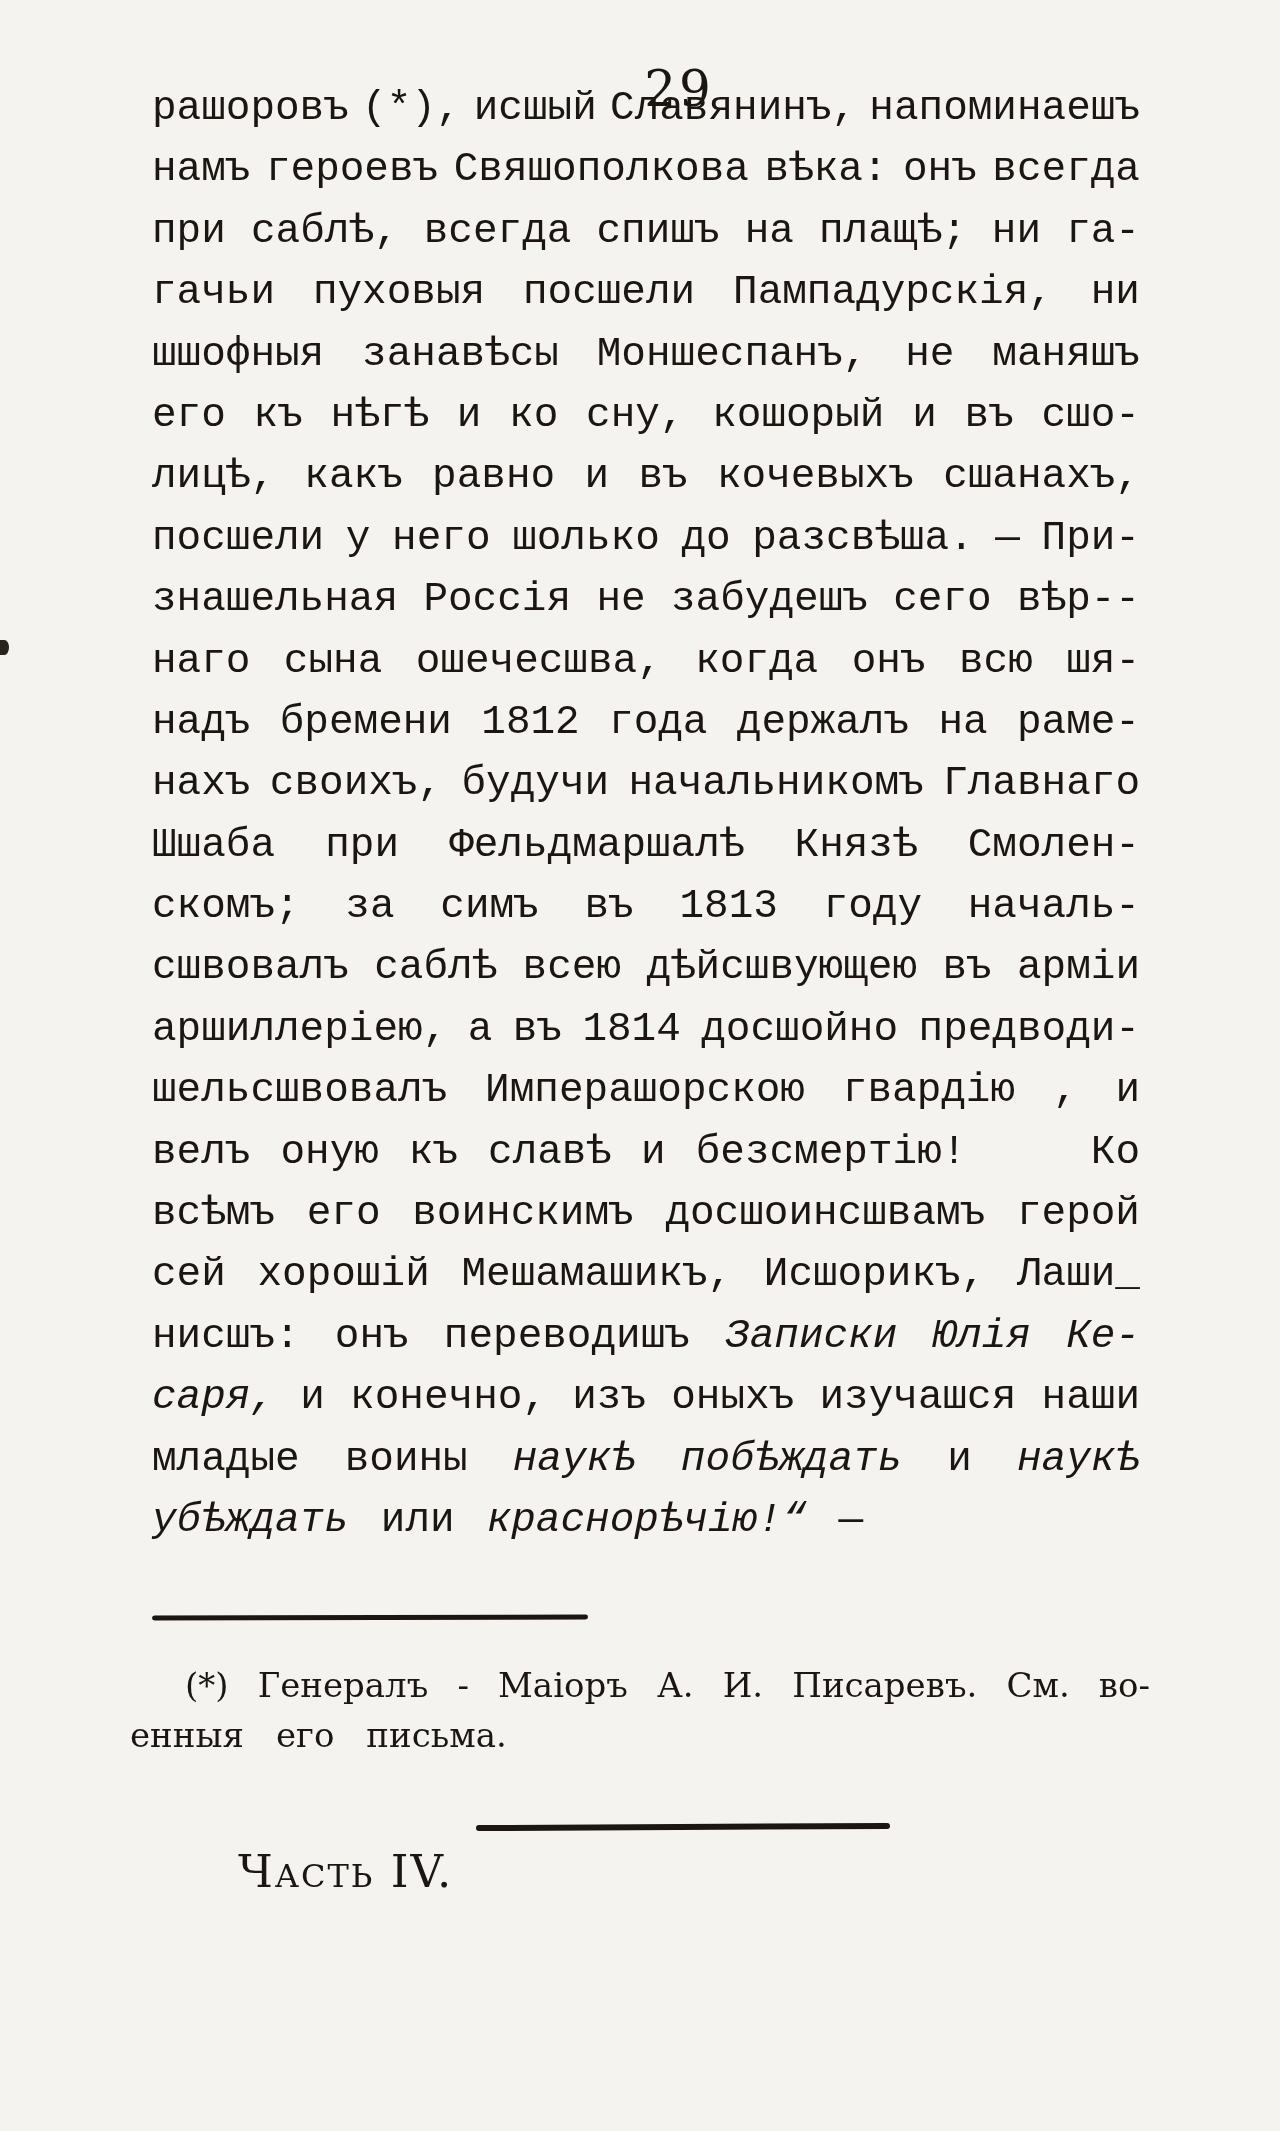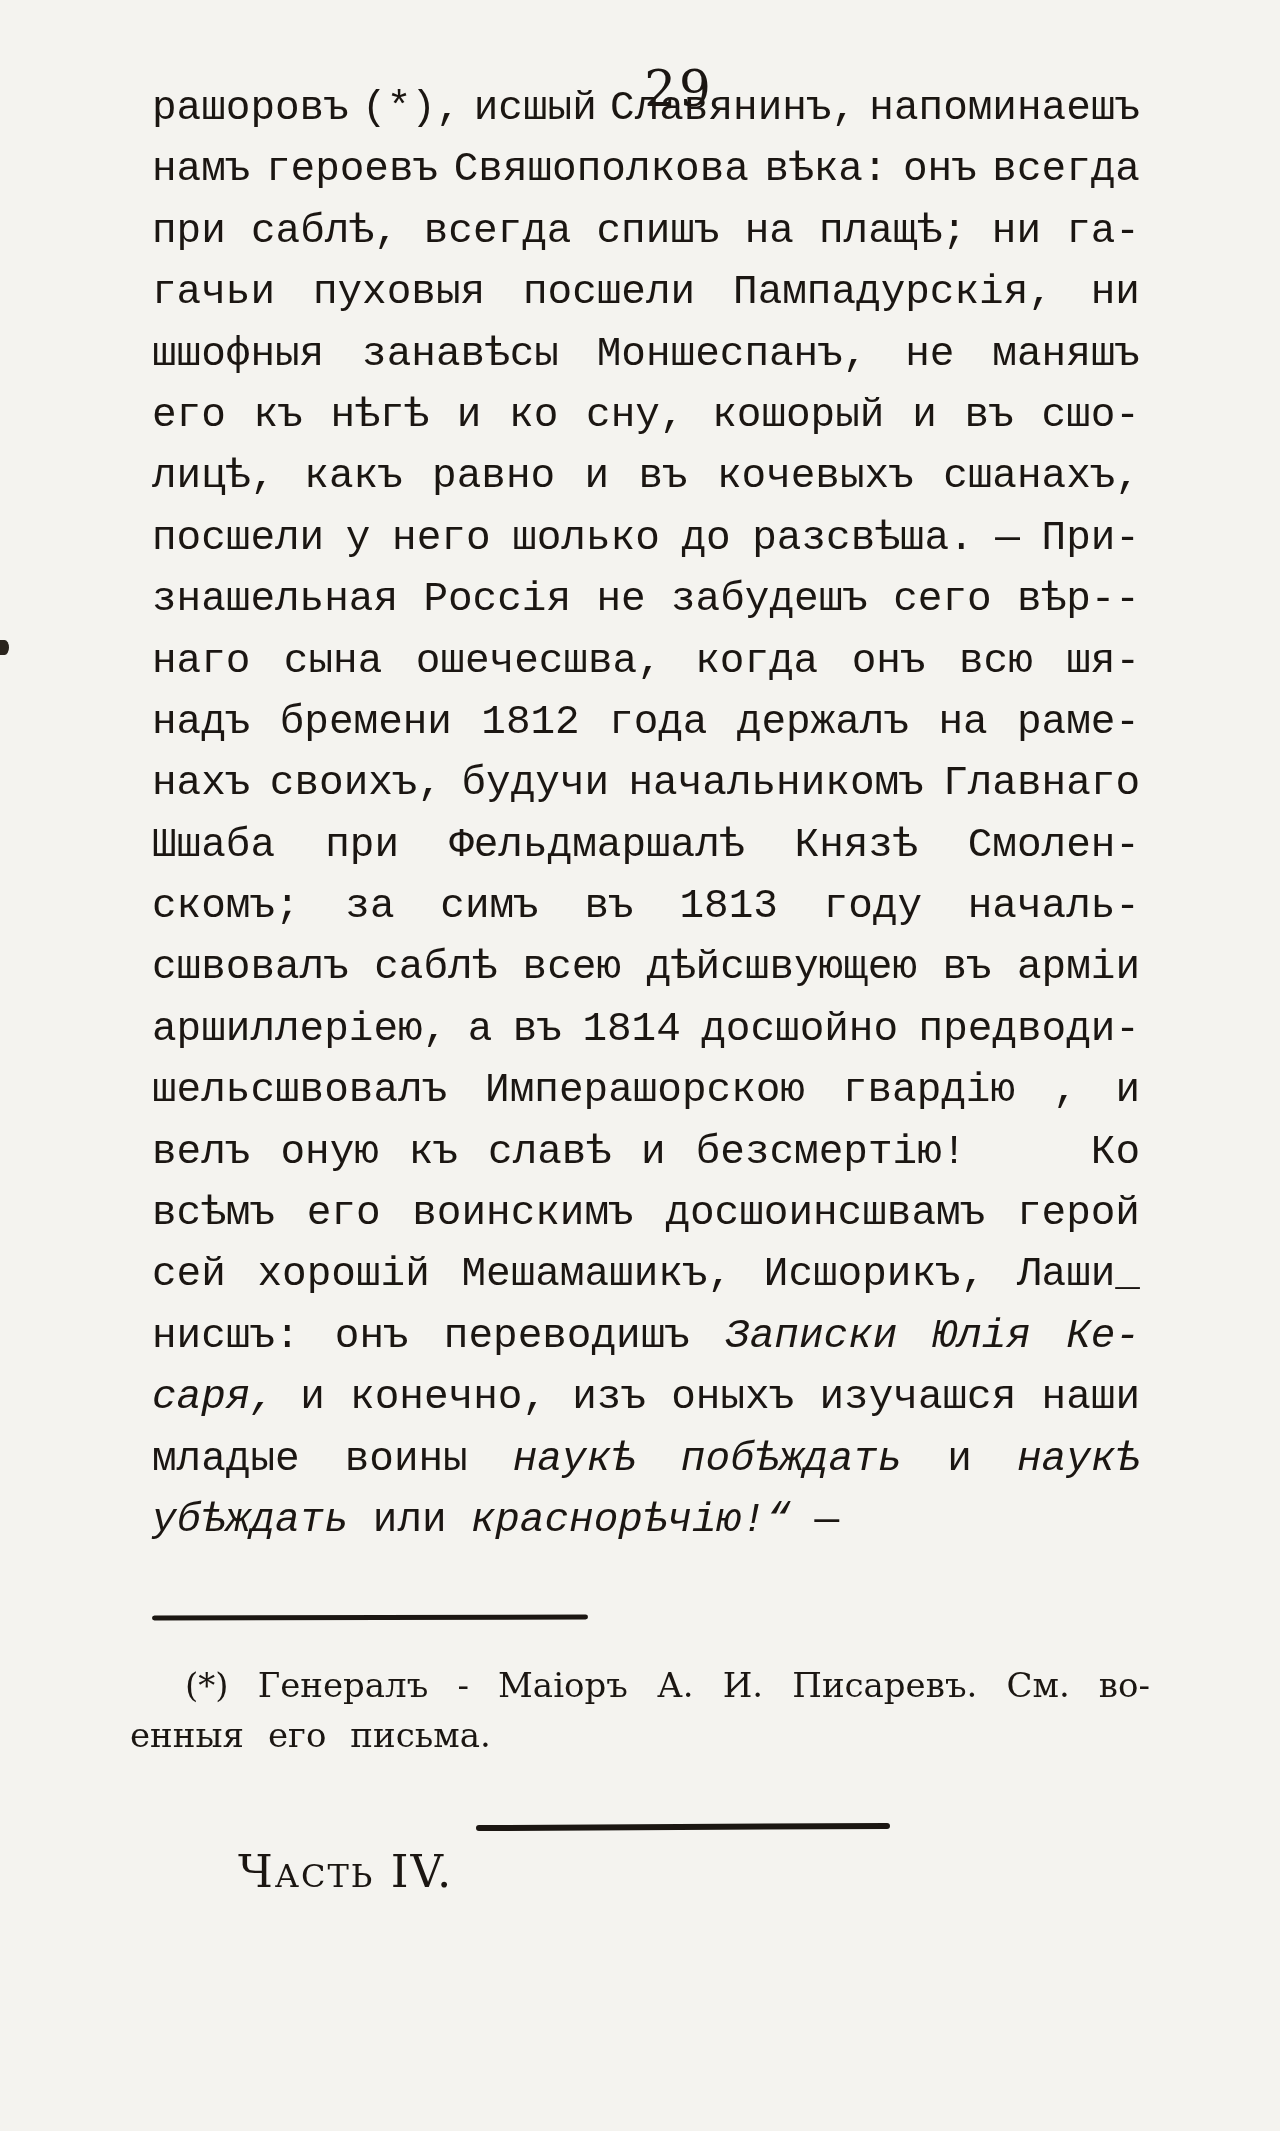--- a/index.html
+++ b/index.html
@@ -22,21 +22,21 @@
   .body-text{
     position:absolute;left:152px;top:78px;width:988px;font-family:Liberation Mono, monospace;
   }
   .body-text .line{
     display:flex;
     height:61.4px;line-height:61.4px;
     font-size:41px;
     white-space:nowrap;
   }
   .line.justify{justify-content:space-between;}
-  .line.nojustify{column-gap:24px;}
+  .line.nojustify{column-gap:32px;}
   .line.push{column-gap:30px;}
   .line.push span:last-child{margin-left:auto;}
   .it{font-style:italic;}
   .rule{
     position:absolute;height:5px;background:#1b1612;border-radius:3px;
   }
   .rule-footnote{left:152px;top:1615px;width:436px;transform:rotate(-0.15deg);}
   .rule-section{left:476px;top:1824px;width:414px;height:6px;transform:rotate(-0.3deg);}
   .footnote{
     position:absolute;left:130px;top:1660px;width:1020px;

